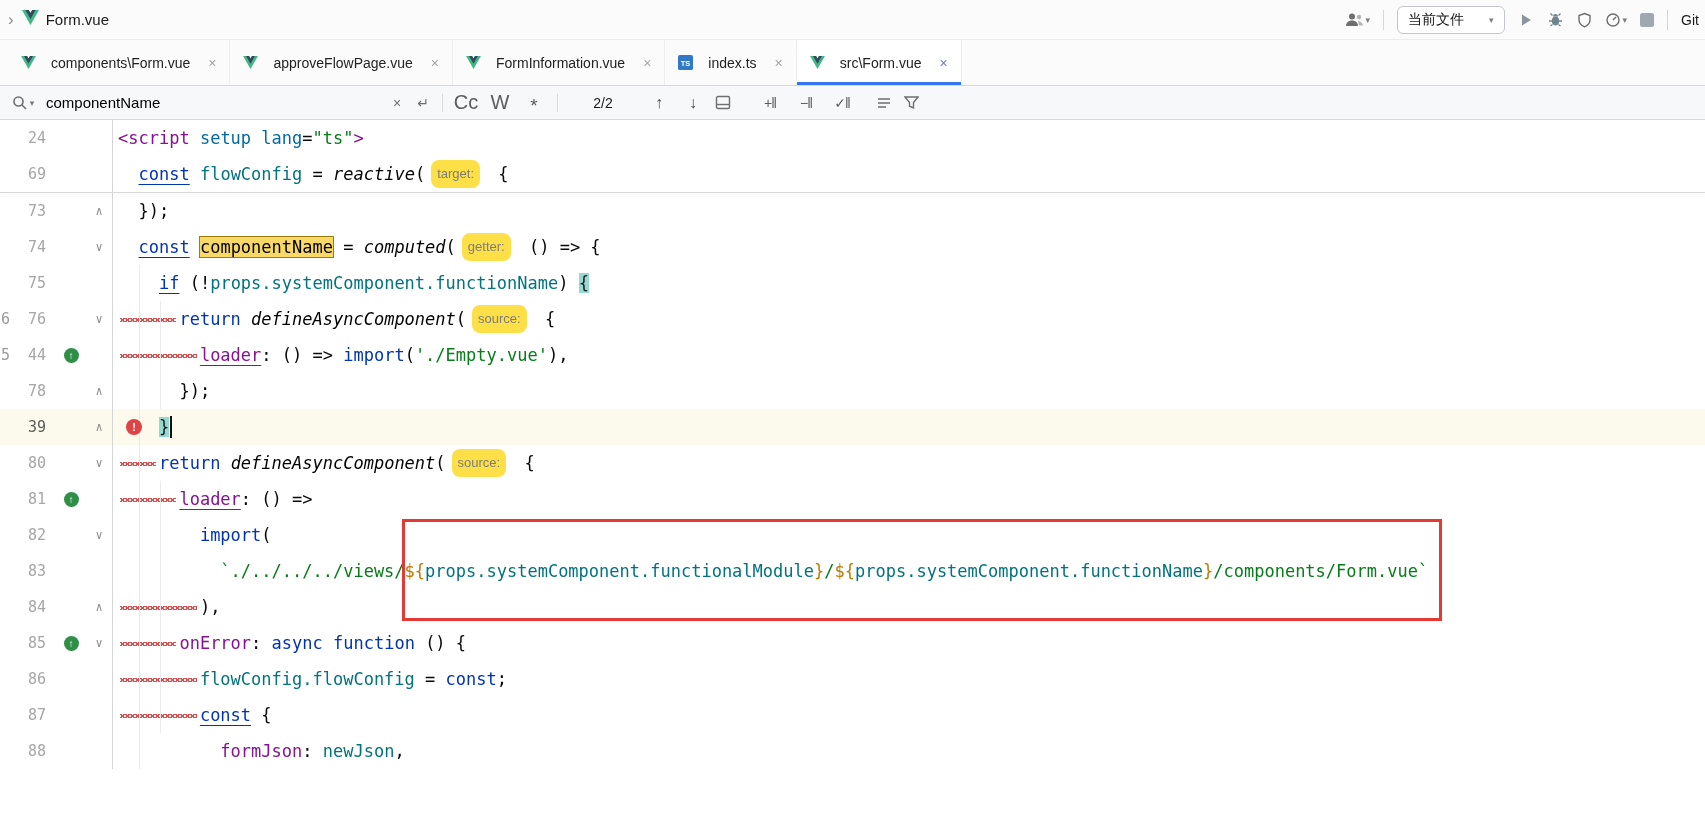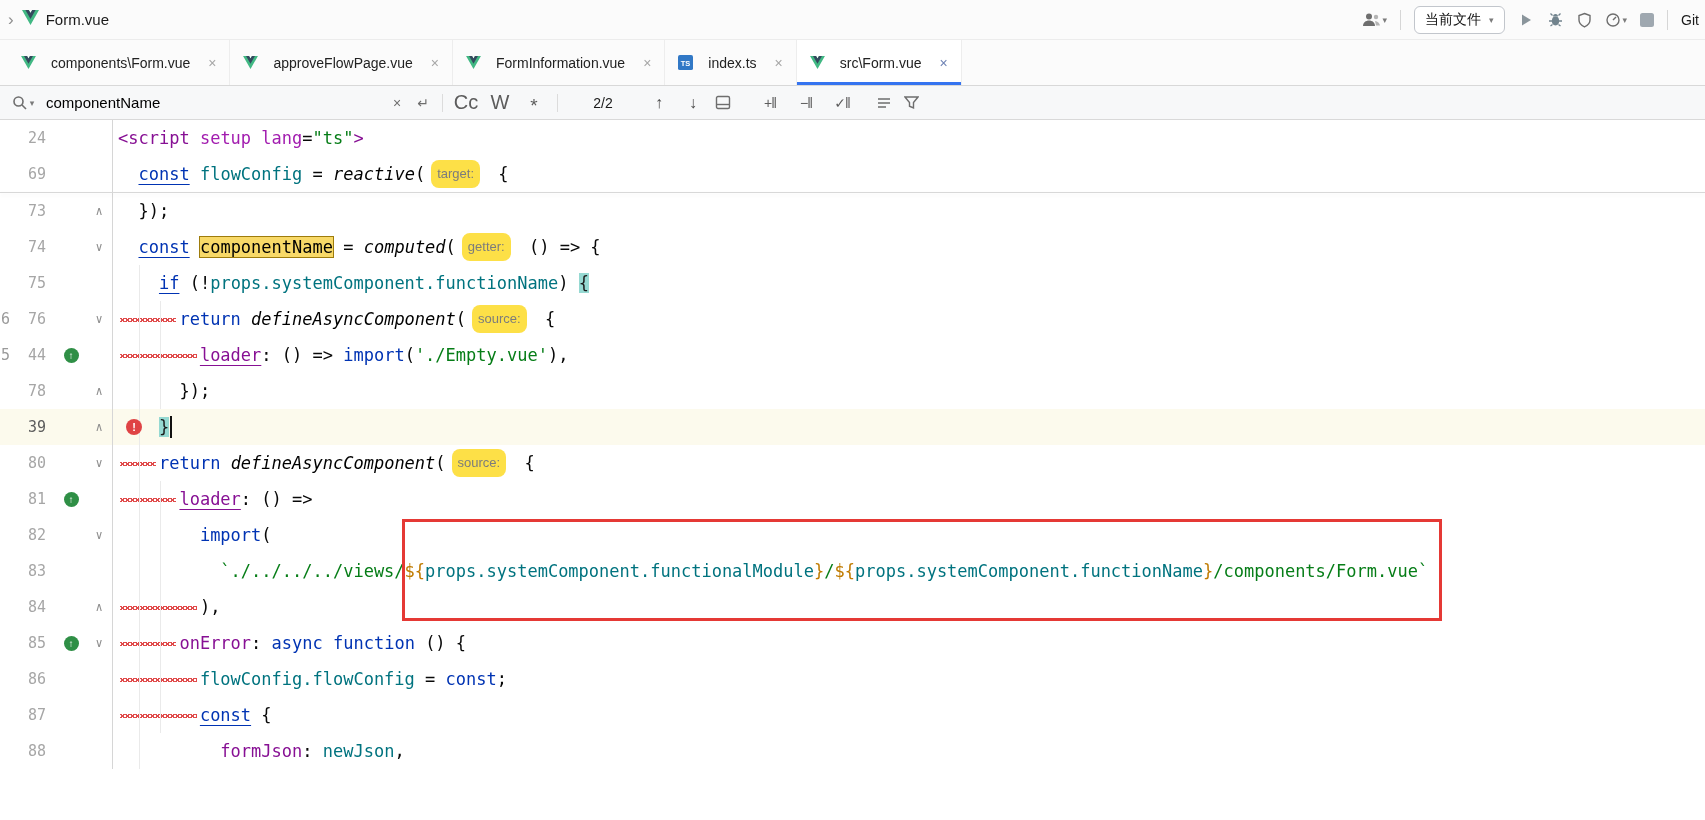--- a/index.html
+++ b/index.html
@@ -7,21 +7,21 @@
   body{width:1705px;height:820px;background:#fff;font-family:"Liberation Sans",sans-serif;color:#1a1a1a}
   #app{width:1705px;height:820px;overflow:hidden;background:#fff;position:relative}
 
   
   .titlebar{height:40px;display:flex;align-items:center;background:#fbfbfb;border-bottom:1px solid #ececec;padding:0 0 0 8px}
   .tb-chevron{color:#8e8e8e;font-size:17px;margin-right:8px}
   .tb-title{font-size:15px;font-weight:normal;margin-left:7px}
   .tb-right{margin-left:auto;display:flex;align-items:center;gap:13px;padding-right:6px}
   .tb-sep{width:1px;height:20px;background:#d6d6d6}
   .ddown{font-size:9px;color:#7b7b7b;margin-left:2px}
-  .combo{display:flex;align-items:center;gap:6px;border:1px solid #c2c6cc;border-radius:6px;padding:4px 10px;font-size:14px;color:#111;background:#fff}
+  .combo{display:flex;align-items:center;gap:23px;border:1px solid #c2c6cc;border-radius:6px;padding:4px 10px;font-size:14px;color:#111;background:#fff}
   .tb-btn{display:flex;align-items:center;cursor:default}
 
   
   .tabbar{height:46px;display:flex;align-items:stretch;background:#fbfbfb;border-bottom:1px solid #d8d8d8;padding-left:8px}
   .tab{display:flex;align-items:center;gap:15px;padding:0 13px;font-size:14px;color:#222;border-right:1px solid #ededed;white-space:nowrap}
   .tab .tab-close{color:#a6a6a6;font-size:14px;margin-left:3px}
   .tab.active{background:#fff;box-shadow:inset 0 -3px 0 #3574F0}
   .tab.active .tab-close{color:#6d82b4}
 
   
@@ -49,21 +49,21 @@
   .tk-kw{color:#0033B3}
   .tk-kwu{color:#0033B3;text-decoration:underline;text-underline-offset:4px}
   .tk-fn{color:#000;font-style:italic}
   .tk-v{color:#00737F}
   .tk-p{color:#871094}
   .tk-pu{color:#871094;text-decoration:underline;text-underline-offset:4px}
   .tk-s{color:#067D17}
   .tk-in{color:#C07B00}
   .tk-x{color:#080808}
   .tk-tg{color:#871094}
-  .tk-at{color:#a21caf}
+  .tk-at{color:#0369a1}
   .hint{display:inline-block;font-family:"Liberation Sans",sans-serif;font-size:13px;line-height:16px;color:#7c7c7c;background:#fde047;border-radius:8px;padding:6px 6px;margin:0 8px 0 6px;vertical-align:2px}
   .hl{background:#F8D968;outline:1px solid #9E7C0C;color:#000}
   .bm{background:#96D9D2}
   .caret{display:inline-block;width:2px;height:22px;background:#111;vertical-align:-5px;margin-left:1px}
   .ind{position:relative}
   .ind.wavy::after{content:"";position:absolute;left:2px;right:3px;bottom:7px;height:4px;
     background-image:linear-gradient(45deg,transparent 44%,#E04B4B 44% 60%,transparent 60%),linear-gradient(-45deg,transparent 44%,#E04B4B 44% 60%,transparent 60%);
     background-size:5px 4px;background-repeat:repeat-x}
   .gup{width:15px;height:15px;border-radius:50%;background:#2F8F46;color:#fff;font-size:10px;font-weight:bold;line-height:15px;text-align:center;font-family:"Liberation Sans",sans-serif}
   .errb{position:absolute;left:126px;top:10px;width:16px;height:16px;border-radius:50%;background:#DF4345;color:#fff;font-size:11px;font-weight:bold;line-height:16px;text-align:center;font-family:"Liberation Sans",sans-serif;z-index:2}

